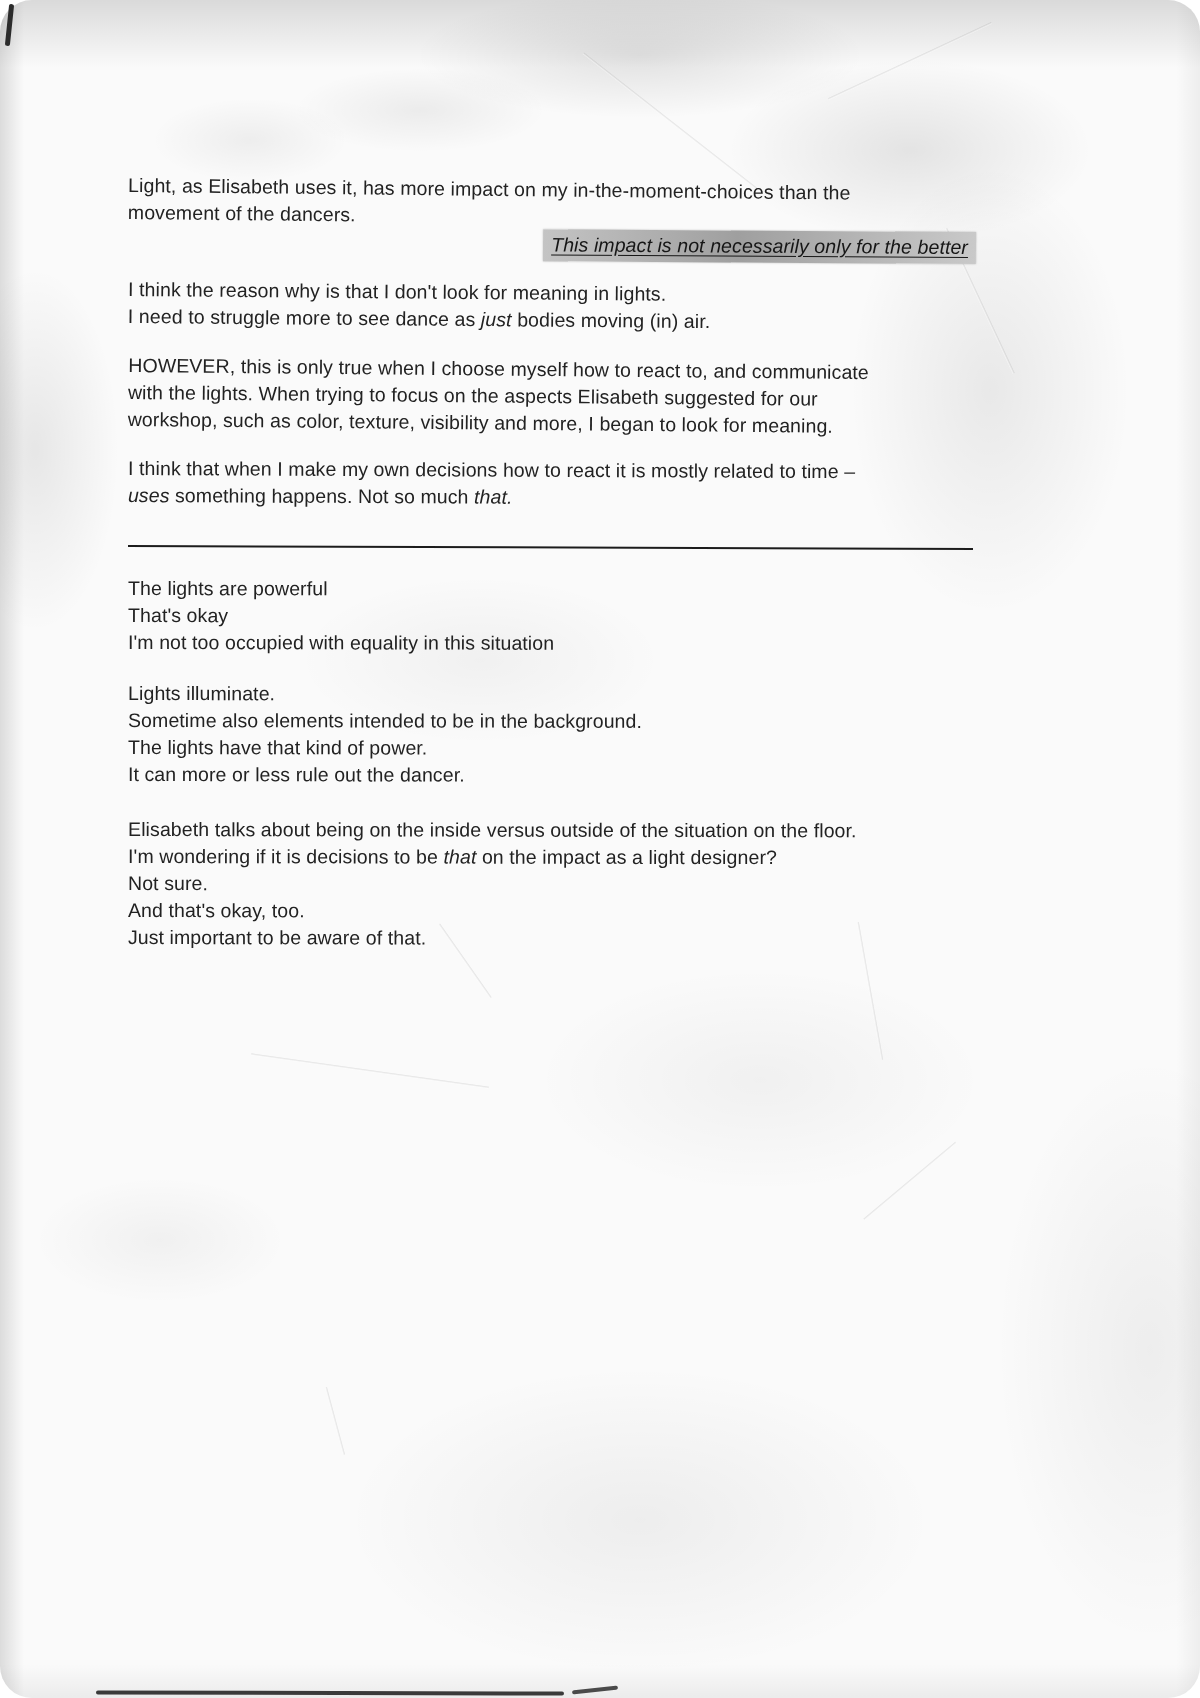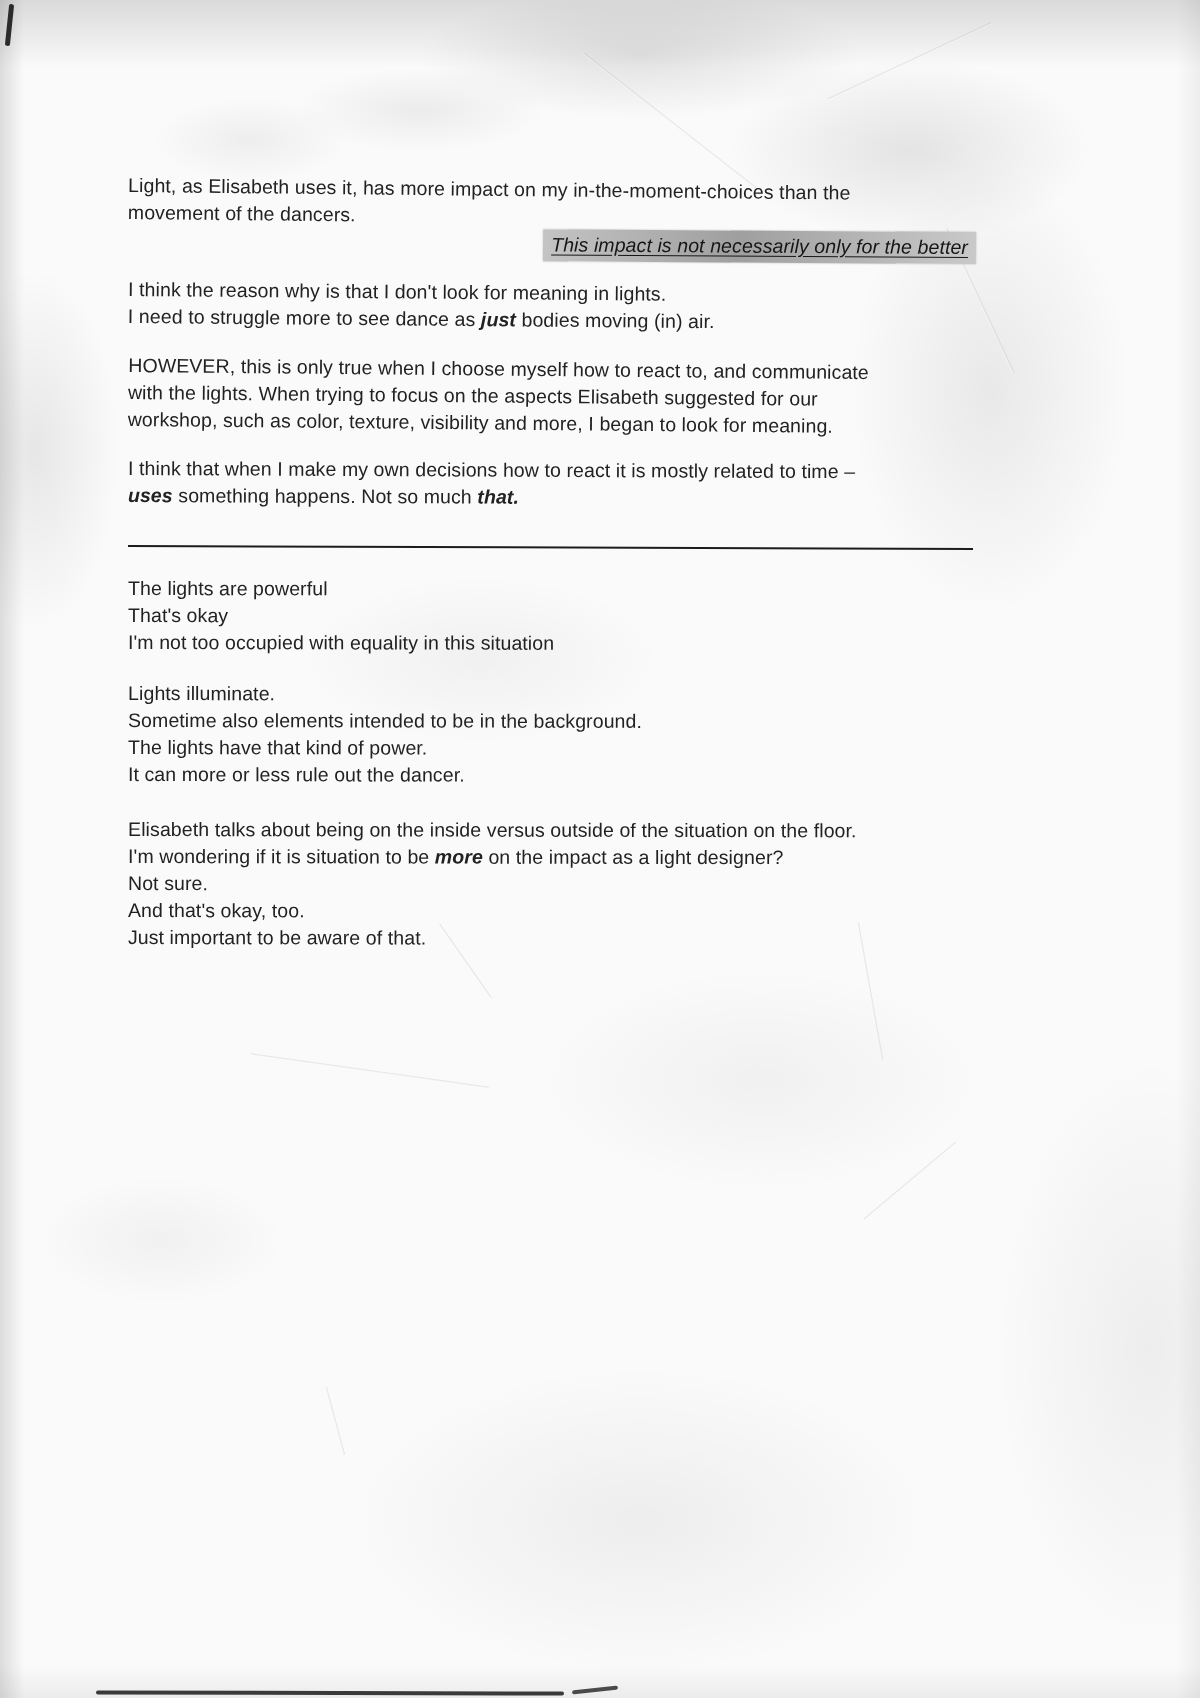--- a/index.html
+++ b/index.html
@@ -23,20 +23,21 @@
       radial-gradient(ellipse 260px 120px at 480px 660px,  rgba(0,0,0,0.04), transparent 70%),
       radial-gradient(ellipse 320px 160px at 760px 1080px, rgba(0,0,0,0.04), transparent 70%),
       radial-gradient(ellipse 420px 220px at 640px 1520px, rgba(0,0,0,0.05), transparent 70%),
       radial-gradient(ellipse 220px 420px at 1150px 1350px,rgba(0,0,0,0.05), transparent 70%),
       radial-gradient(ellipse 180px 90px  at 160px 1240px, rgba(0,0,0,0.04), transparent 70%),
       linear-gradient(90deg,  rgba(0,0,0,0.12), rgba(0,0,0,0) 2%),
       linear-gradient(270deg, rgba(0,0,0,0.05), rgba(0,0,0,0) 2%),
       linear-gradient(180deg, rgba(0,0,0,0.13), rgba(0,0,0,0) 4%),
       linear-gradient(0deg,   rgba(0,0,0,0.06), rgba(0,0,0,0) 2%),
       #fafafa;
+    border-radius: 32px;
   }
 
   .crease { position: absolute; pointer-events: none; }
   .crease-line {
     height: 2px;
     background: linear-gradient(180deg, rgba(0,0,0,0.10), rgba(255,255,255,0.6));
   }
 
   
   .ink-mark-topleft {
@@ -54,21 +55,21 @@
 
   
   .text-block {
     position: absolute; left: 128px; top: 172px; width: 848px;
     color: #222222;
     font-size: 19.5px; line-height: 27px;
     letter-spacing: 0.1px;
   }
   .para { transform-origin: left center; }
   .line { display: block; }
-  em { font-style: italic; font-weight: bold; }
+  em { font-style: italic; }
 
   .p1 { transform: rotate(0.6deg); }
   .hl-row { margin-top: 6px; text-align: right; transform: rotate(0.35deg); transform-origin: right center; }
   .p2 { margin-top: 12px; transform: rotate(0.5deg); }
   .p3 { margin-top: 22px; transform: rotate(0.55deg); }
   .p4 { margin-top: 22px; transform: rotate(0.25deg); }
   .divider {
     margin-top: 36px; height: 2px; width: 845px;
     background: #1c1c1c; transform: rotate(0.2deg); transform-origin: left center;
     border: none;
@@ -143,20 +144,20 @@
 
     <div class="para p6">
       <span class="line">Lights illuminate.</span>
       <span class="line">Sometime also elements intended to be in the background.</span>
       <span class="line">The lights have that kind of power.</span>
       <span class="line">It can more or less rule out the dancer.</span>
     </div>
 
     <div class="para p7">
       <span class="line">Elisabeth talks about being on the inside versus outside of the situation on the floor.</span>
-      <span class="line"><span>I'm wondering if it is situation to be </span><em>more</em><span> on the impact as a light designer?</span></span>
+      <span class="line"><span>I'm wondering if it is decisions to be </span><em>that</em><span> on the impact as a light designer?</span></span>
       <span class="line">Not sure.</span>
       <span class="line">And that's okay, too.</span>
       <span class="line">Just important to be aware of that.</span>
     </div>
 
   </div>
 </div>
 
 </body></html>

